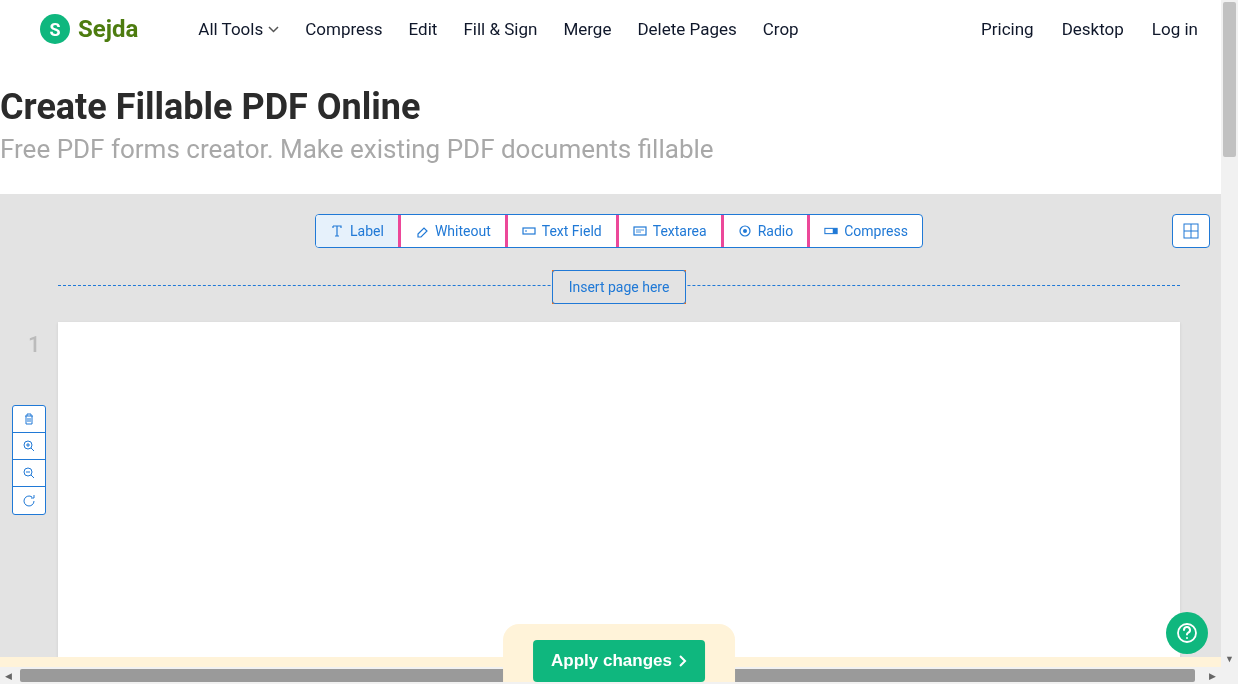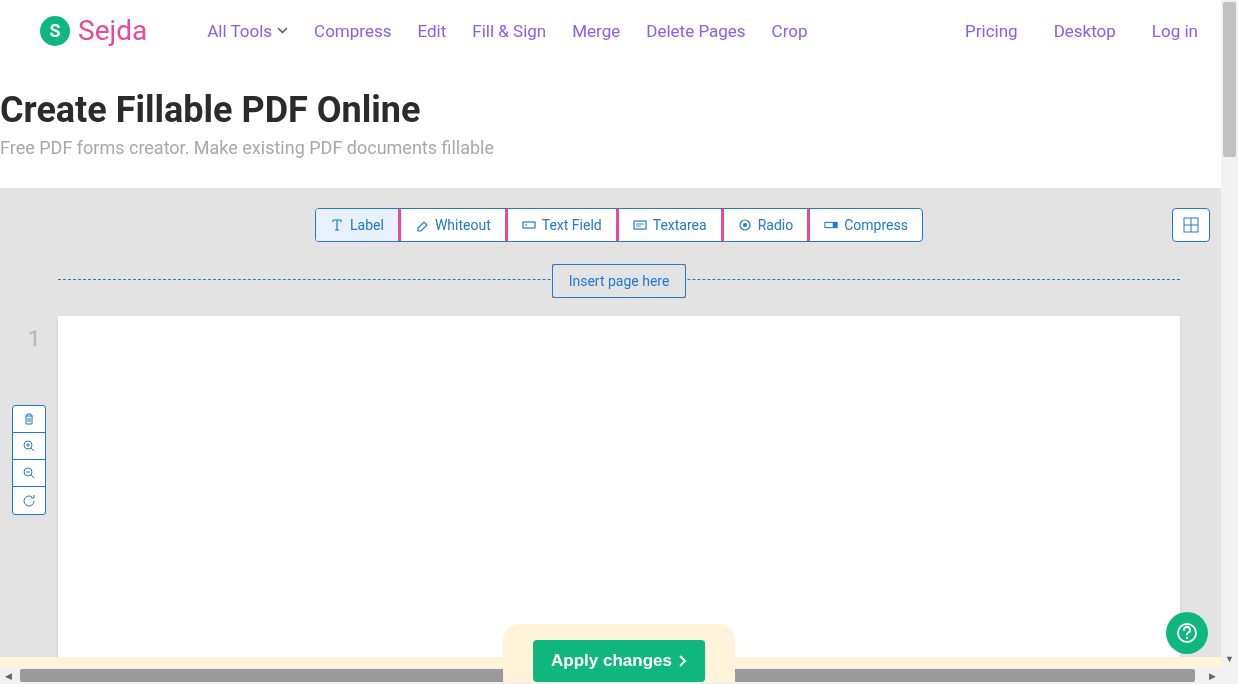--- a/index.html
+++ b/index.html
@@ -5,30 +5,30 @@
     * { margin: 0; padding: 0; box-sizing: border-box; }
     body { font-family: -apple-system, BlinkMacSystemFont, "Segoe UI", Roboto, Arial, sans-serif; background: #fff; color: #333; overflow: hidden; }
     
     .viewport { width: 1238px; height: 684px; position: relative; overflow: hidden; }
     .scrollable { width: 100%; height: calc(100% - 17px); overflow-y: auto; overflow-x: hidden; }
     
     
     .navbar { display: flex; align-items: center; padding: 14px 40px; gap: 30px; }
     .logo { display: flex; align-items: center; gap: 8px; }
     .logo-circle { width: 30px; height: 30px; border-radius: 50%; background: #0fb77e; display: flex; align-items: center; justify-content: center; color: #fff; font-weight: bold; font-size: 18px; }
-    .logo-text { color: #ec4899; font-size: 28px; font-weight: 400; }
+    .logo-text { color: #4d7c0f; font-size: 24px; font-weight: 700; }
     .nav-links { display: flex; gap: 26px; margin-left: 30px; }
-    .nav-link { font-size: 17px; color: #8b5cf6; cursor: pointer; display: flex; align-items: center; gap: 5px; }
-    .nav-right { margin-left: auto; display: flex; gap: 36px; }
+    .nav-link { font-size: 17px; color: #0f172a; cursor: pointer; display: flex; align-items: center; gap: 5px; }
+    .nav-right { margin-left: auto; display: flex; gap: 28px; }
     .chevron-down { display: inline-block; }
     
     
     .hero { text-align: left; padding: 28px 0 30px; }
     .hero h1 { font-size: 36px; font-weight: 700; color: #2b2b2b; }
-    .hero p { font-size: 18px; color: #a8a8a8; margin-top: 6px; font-weight: 400; }
+    .hero p { font-size: 26px; color: #a8a8a8; margin-top: 6px; font-weight: 400; }
     
     
     .editor-area { background: #e3e3e3; padding: 20px 0 0; min-height: 470px; position: relative; }
     
     .toolbar-row { display: flex; justify-content: center; align-items: center; padding: 0 28px; gap: 0; position: relative; }
     .tool-group { display: flex; border: 1px solid #2079d6; border-radius: 4px; overflow: hidden; background: #fff; }
     .tool-btn { display: flex; align-items: center; gap: 6px; padding: 8px 14px; font-size: 14px; color: #2079d6; cursor: pointer; border-right: 3px solid #ec4899; }
     .tool-btn:last-child { border-right: none; }
     .tool-btn.active { background: #e6f1fb; }
     .tool-icon { width: 14px; height: 14px; display: inline-flex; align-items: center; justify-content: center; }

